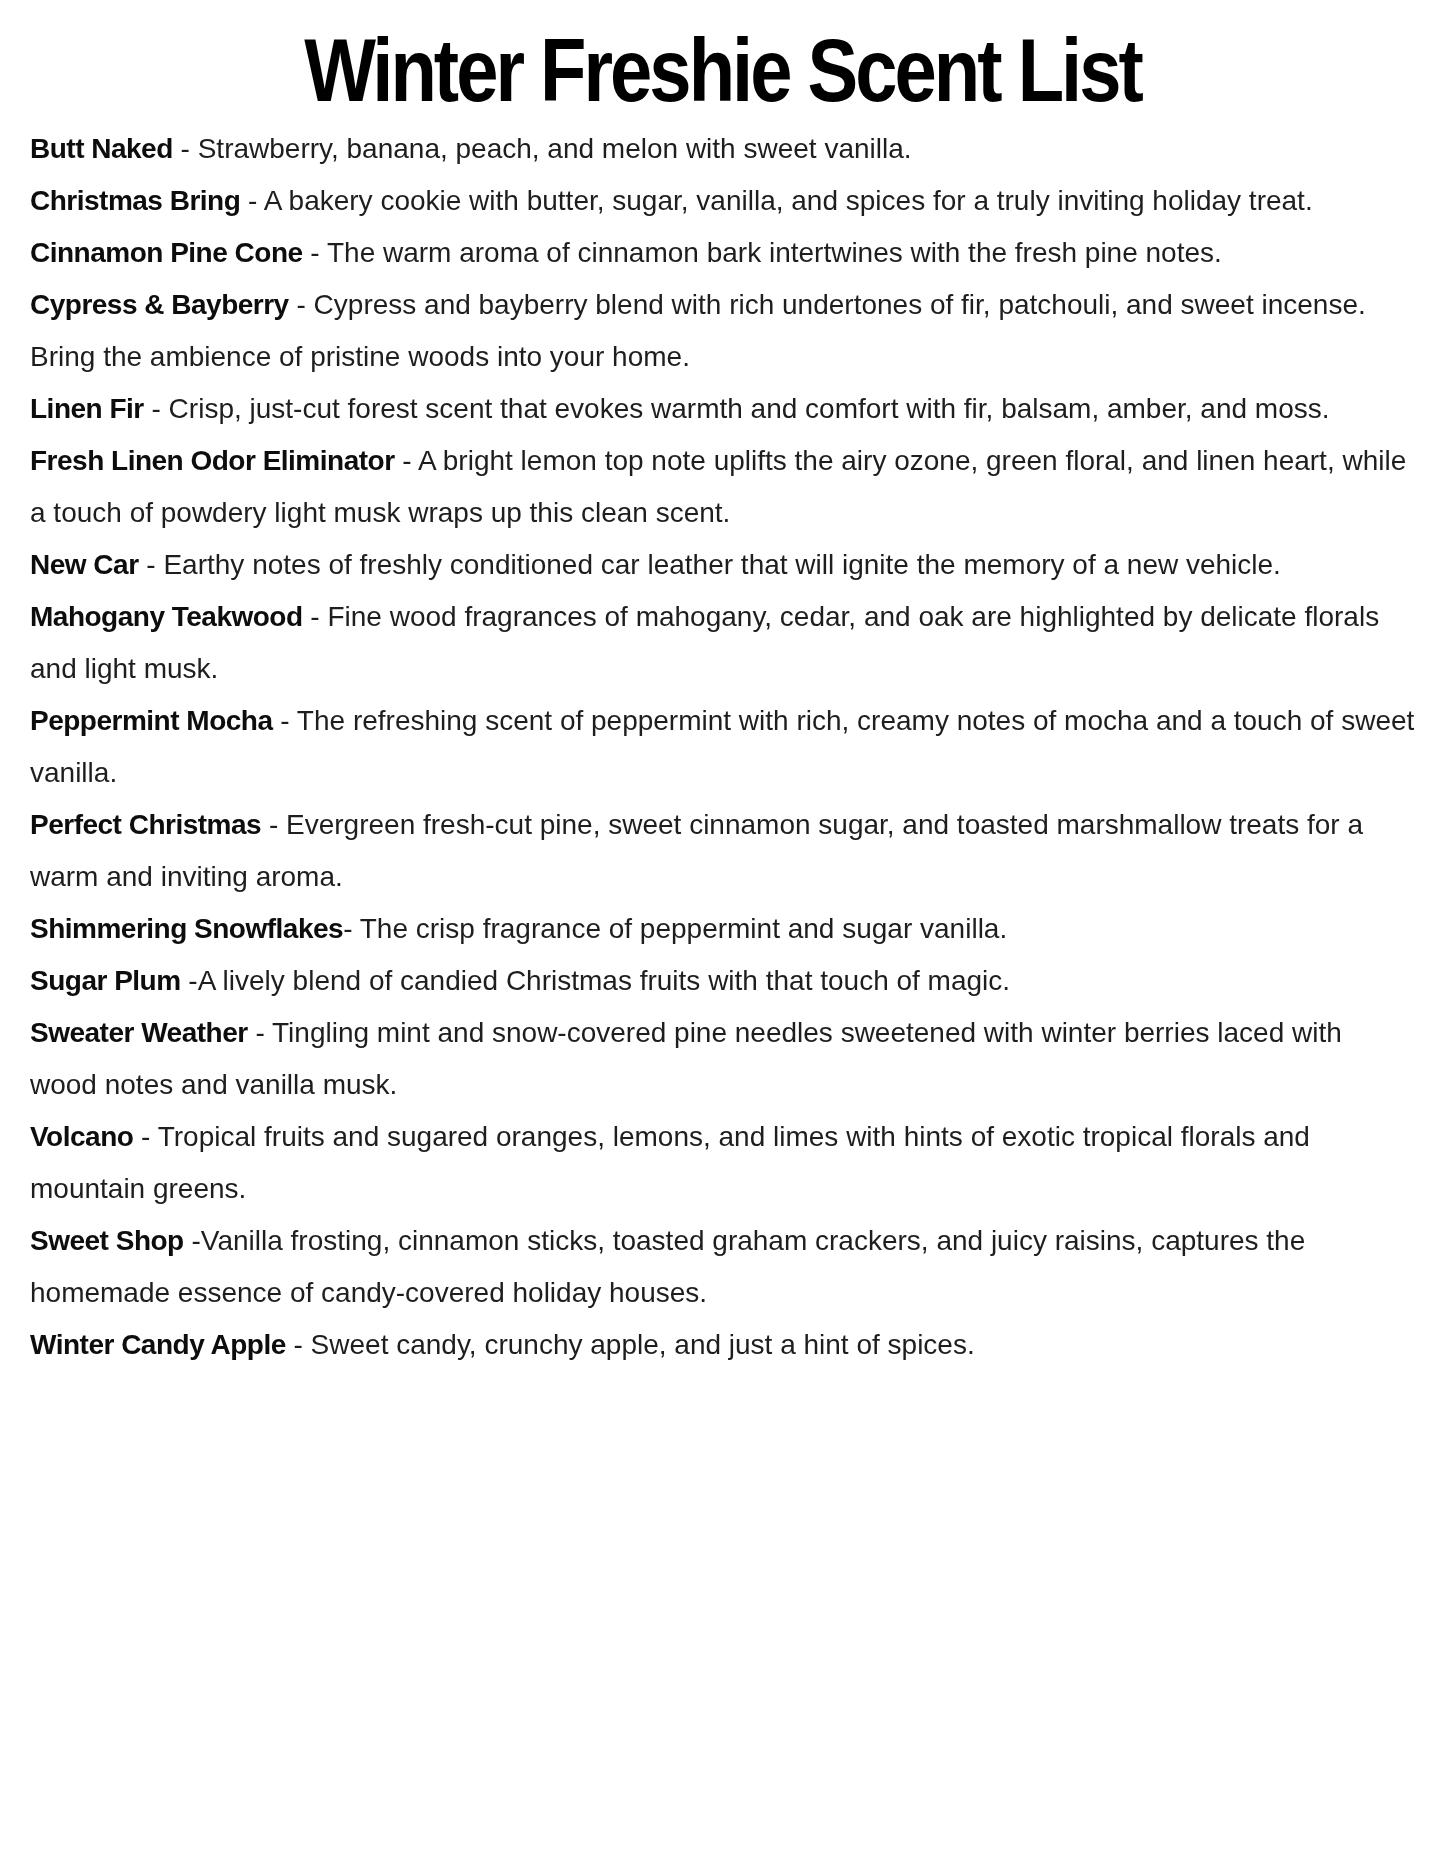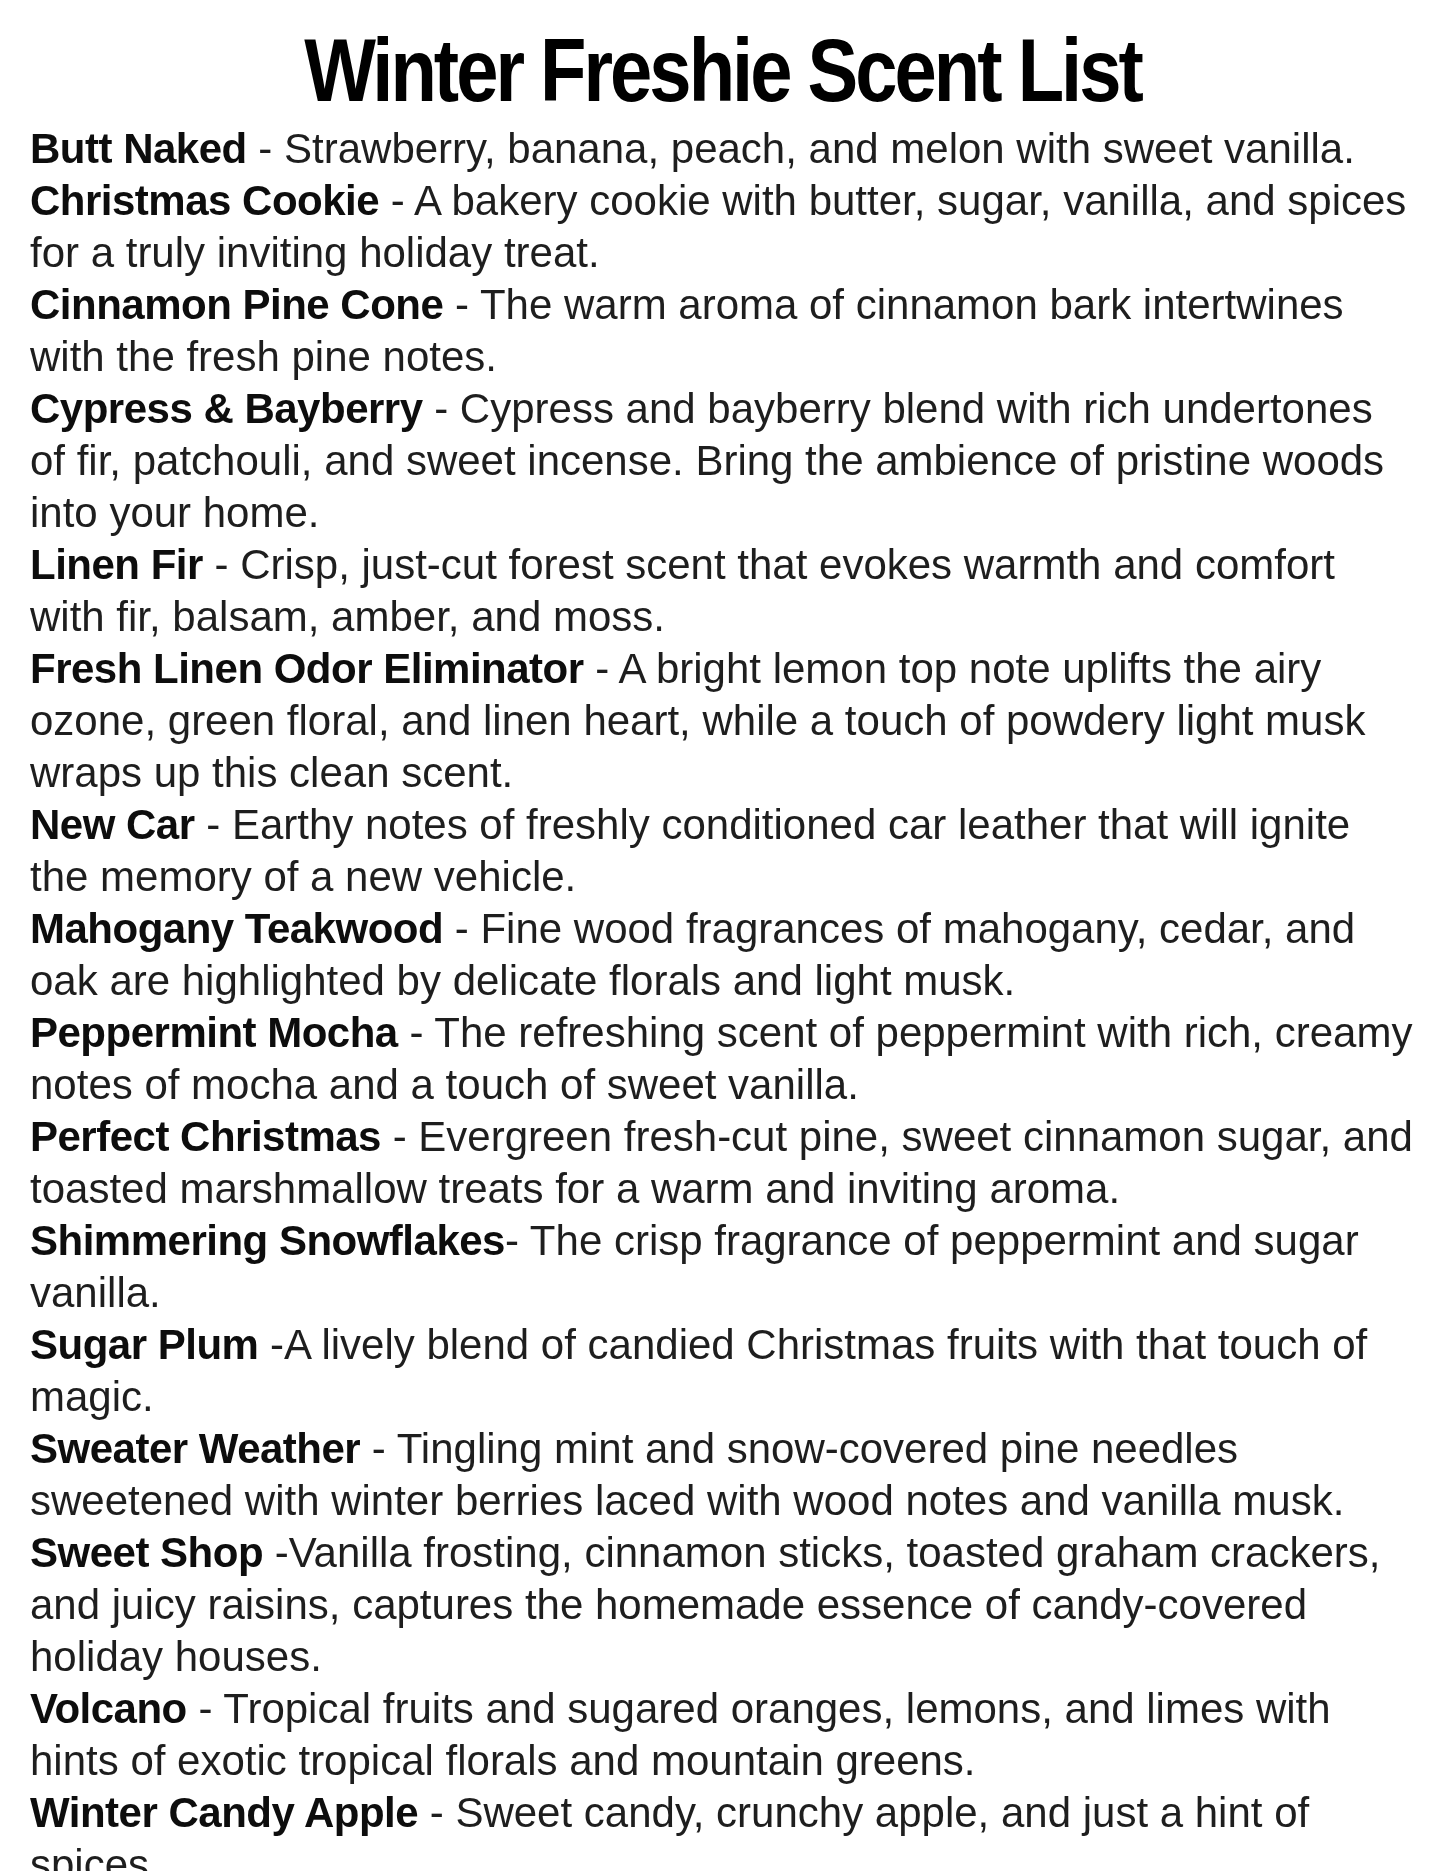--- a/index.html
+++ b/index.html
@@ -28,21 +28,21 @@
     color: #000000;
     transform: scaleY(1.18);
     transform-origin: center top;
     white-space: nowrap;
   }
   .scent-list {
     width: 100%;
   }
   .scent-entry {
     margin: 0;
-    font-size: 42px;
+    font-size: 28px;
     line-height: 52px;
     color: #1e1e1e;
     text-align: left;
   }
   .scent-name {
     font-weight: bold;
     color: #0d0d0d;
     letter-spacing: -0.5px;
   }
   .scent-desc {
@@ -53,21 +53,21 @@
 <body>
 
 <div class="page">
 
   <h1 class="page-title">Winter Freshie Scent List</h1>
 
   <div class="scent-list">
 
     <p class="scent-entry"><span class="scent-name">Butt Naked</span><span class="scent-desc"> - Strawberry, banana, peach, and melon with sweet vanilla.</span></p>
 
-    <p class="scent-entry"><span class="scent-name">Christmas Cookie</span><span class="scent-desc"> - A bakery cookie with butter, sugar, vanilla, and spices for a truly inviting holiday treat.</span></p>
+    <p class="scent-entry"><span class="scent-name">Christmas Bring</span><span class="scent-desc"> - A bakery cookie with butter, sugar, vanilla, and spices for a truly inviting holiday treat.</span></p>
 
     <p class="scent-entry"><span class="scent-name">Cinnamon Pine Cone</span><span class="scent-desc"> - The warm aroma of cinnamon bark intertwines with the fresh pine notes.</span></p>
 
     <p class="scent-entry"><span class="scent-name">Cypress &amp; Bayberry</span><span class="scent-desc"> - Cypress and bayberry blend with rich undertones of fir, patchouli, and sweet incense. Bring the ambience of pristine woods into your home.</span></p>
 
     <p class="scent-entry"><span class="scent-name">Linen Fir</span><span class="scent-desc"> - Crisp, just-cut forest scent that evokes warmth and comfort with fir, balsam, amber, and moss.</span></p>
 
     <p class="scent-entry"><span class="scent-name">Fresh Linen Odor Eliminator</span><span class="scent-desc"> - A bright lemon top note uplifts the airy ozone, green floral, and linen heart, while a touch of powdery light musk wraps up this clean scent.</span></p>
 
     <p class="scent-entry"><span class="scent-name">New Car</span><span class="scent-desc"> - Earthy notes of freshly conditioned car leather that will ignite the memory of a new vehicle.</span></p>
@@ -77,20 +77,20 @@
     <p class="scent-entry"><span class="scent-name">Peppermint Mocha</span><span class="scent-desc"> - The refreshing scent of peppermint with rich, creamy notes of mocha and a touch of sweet vanilla.</span></p>
 
     <p class="scent-entry"><span class="scent-name">Perfect Christmas</span><span class="scent-desc"> - Evergreen fresh-cut pine, sweet cinnamon sugar, and toasted marshmallow treats for a warm and inviting aroma.</span></p>
 
     <p class="scent-entry"><span class="scent-name">Shimmering Snowflakes</span><span class="scent-desc">- The crisp fragrance of peppermint and sugar vanilla.</span></p>
 
     <p class="scent-entry"><span class="scent-name">Sugar Plum</span><span class="scent-desc"> -A lively blend of candied Christmas fruits with that touch of magic.</span></p>
 
     <p class="scent-entry"><span class="scent-name">Sweater Weather</span><span class="scent-desc"> - Tingling mint and snow-covered pine needles sweetened with winter berries laced with wood notes and vanilla musk.</span></p>
 
+    <p class="scent-entry"><span class="scent-name">Volcano</span><span class="scent-desc"> - Tropical fruits and sugared oranges, lemons, and limes with hints of exotic tropical florals and mountain greens.</span></p>
+
     <p class="scent-entry"><span class="scent-name">Sweet Shop</span><span class="scent-desc"> -Vanilla frosting, cinnamon sticks, toasted graham crackers, and juicy raisins, captures the homemade essence of candy-covered holiday houses.</span></p>
-
-    <p class="scent-entry"><span class="scent-name">Volcano</span><span class="scent-desc"> - Tropical fruits and sugared oranges, lemons, and limes with hints of exotic tropical florals and mountain greens.</span></p>
 
     <p class="scent-entry"><span class="scent-name">Winter Candy Apple</span><span class="scent-desc"> - Sweet candy, crunchy apple, and just a hint of spices.</span></p>
 
   </div>
 </div>
 
 </body></html>

